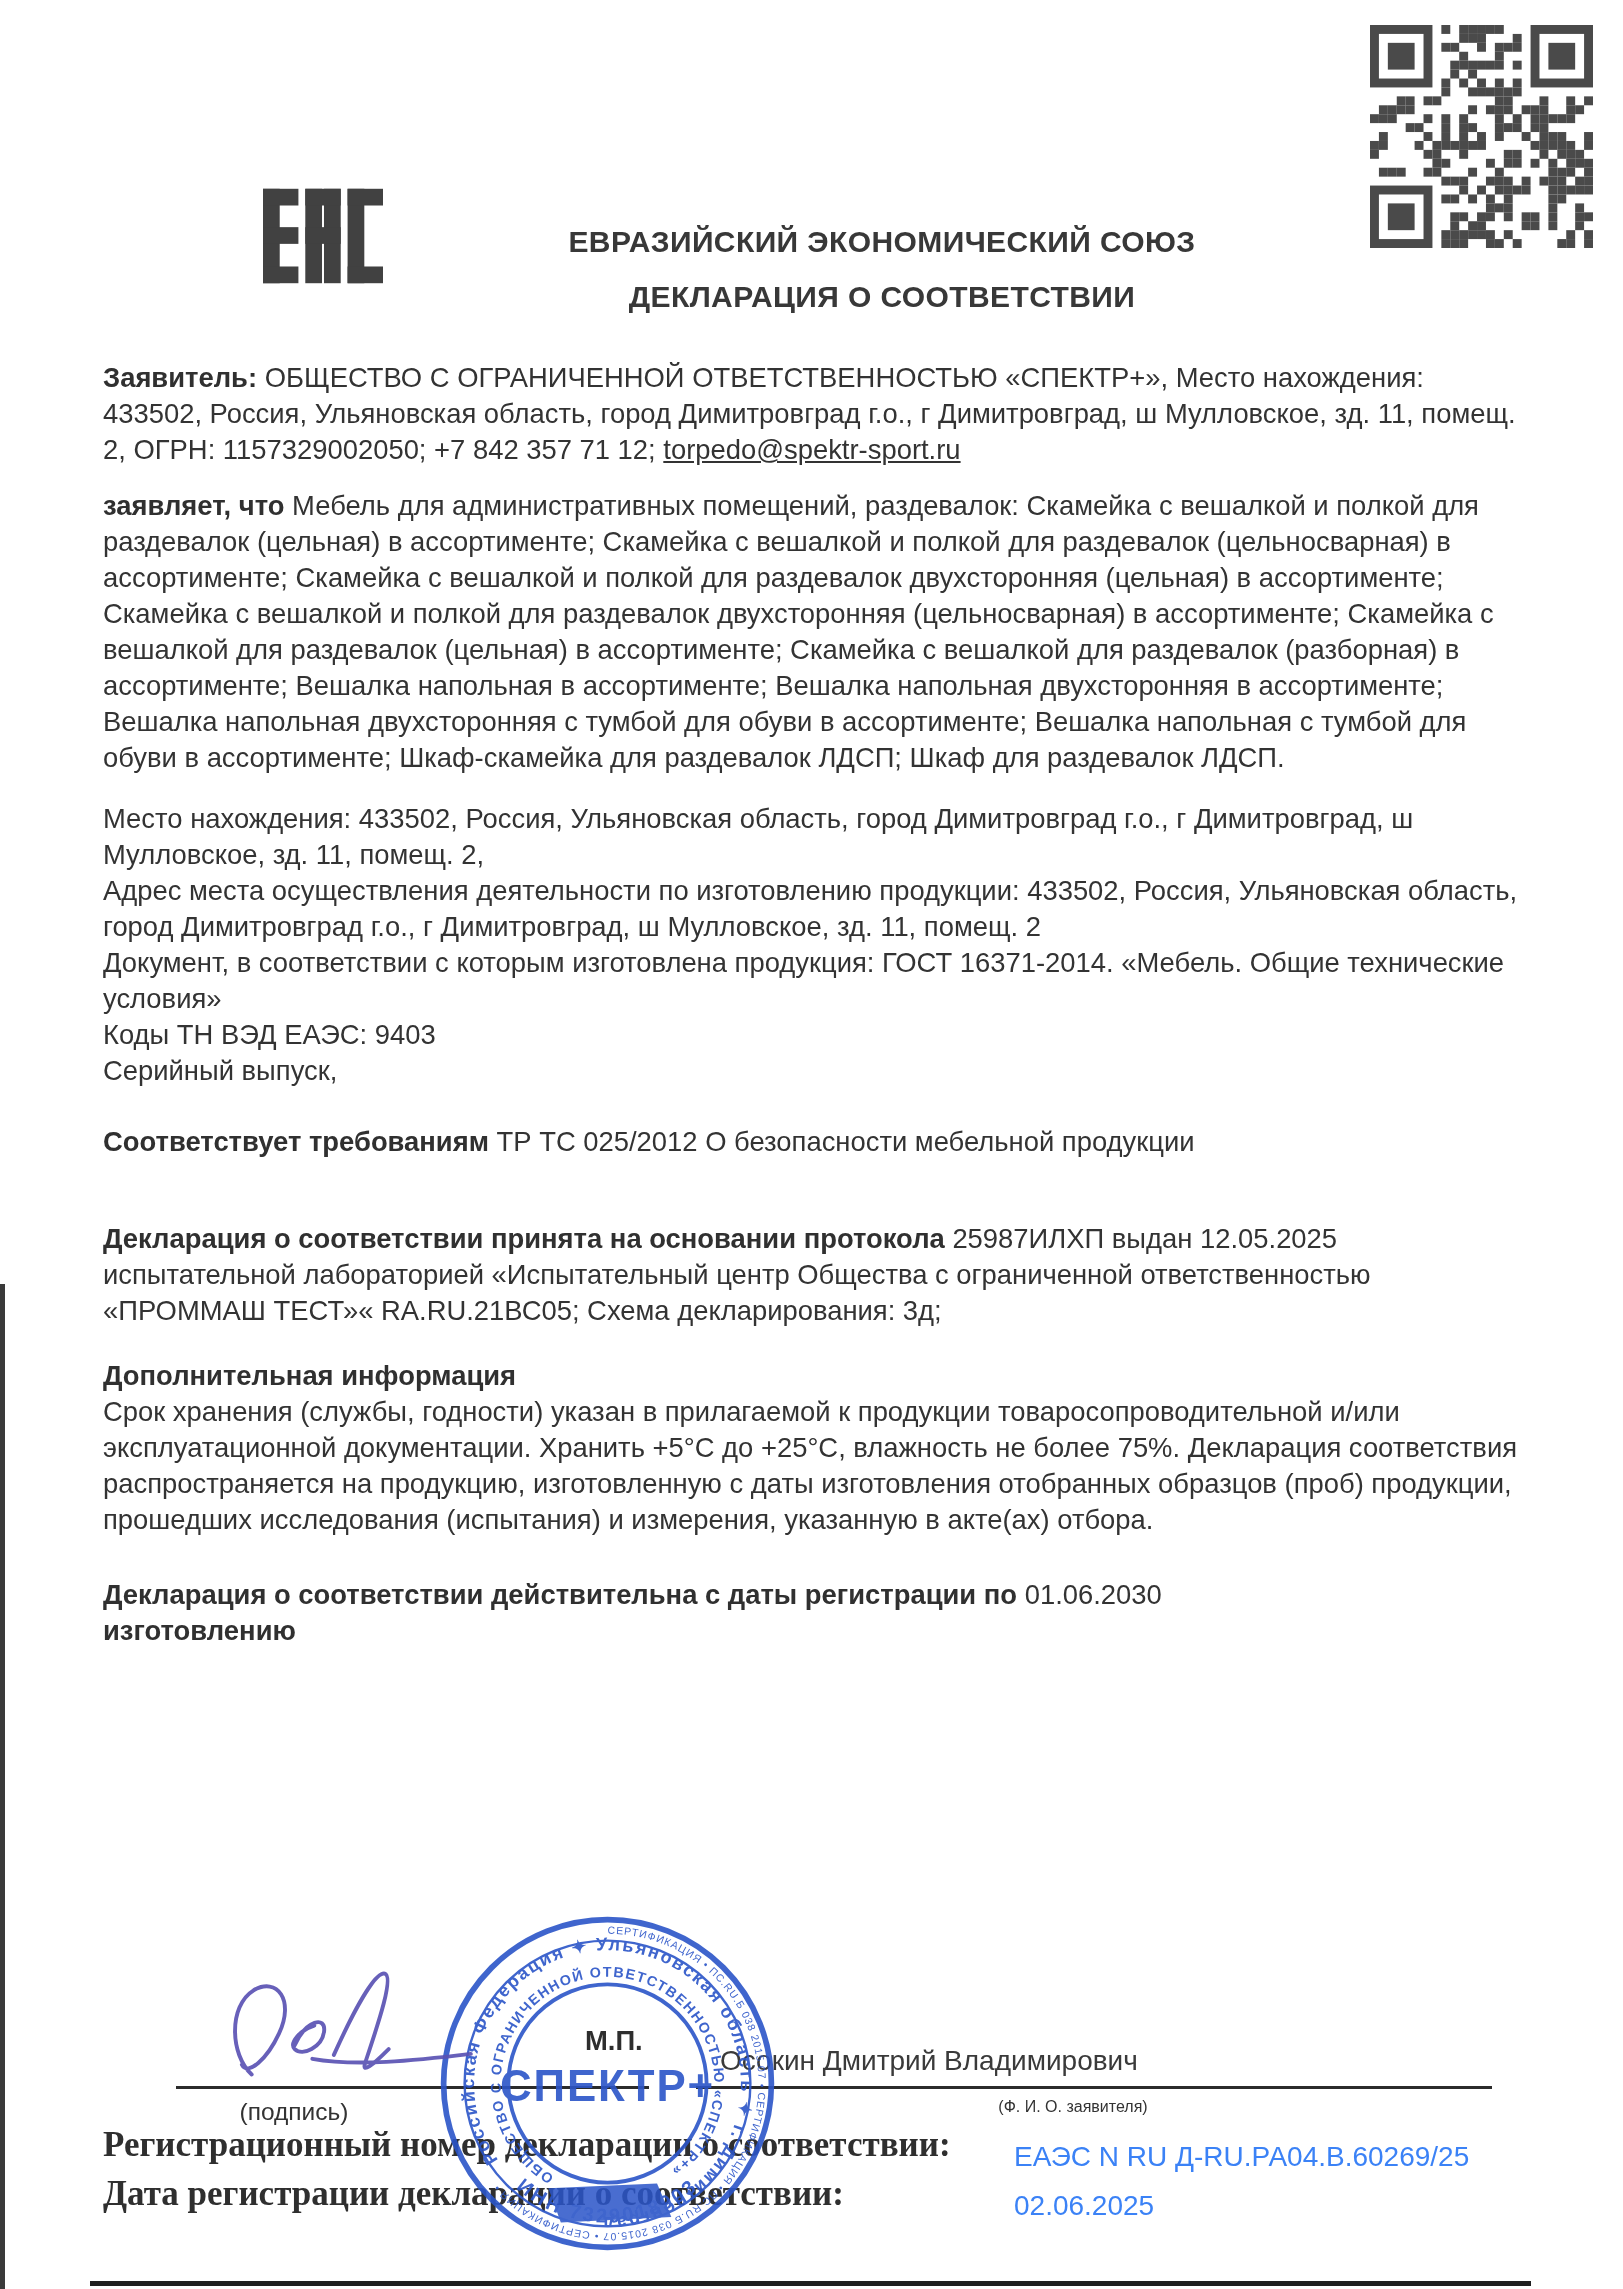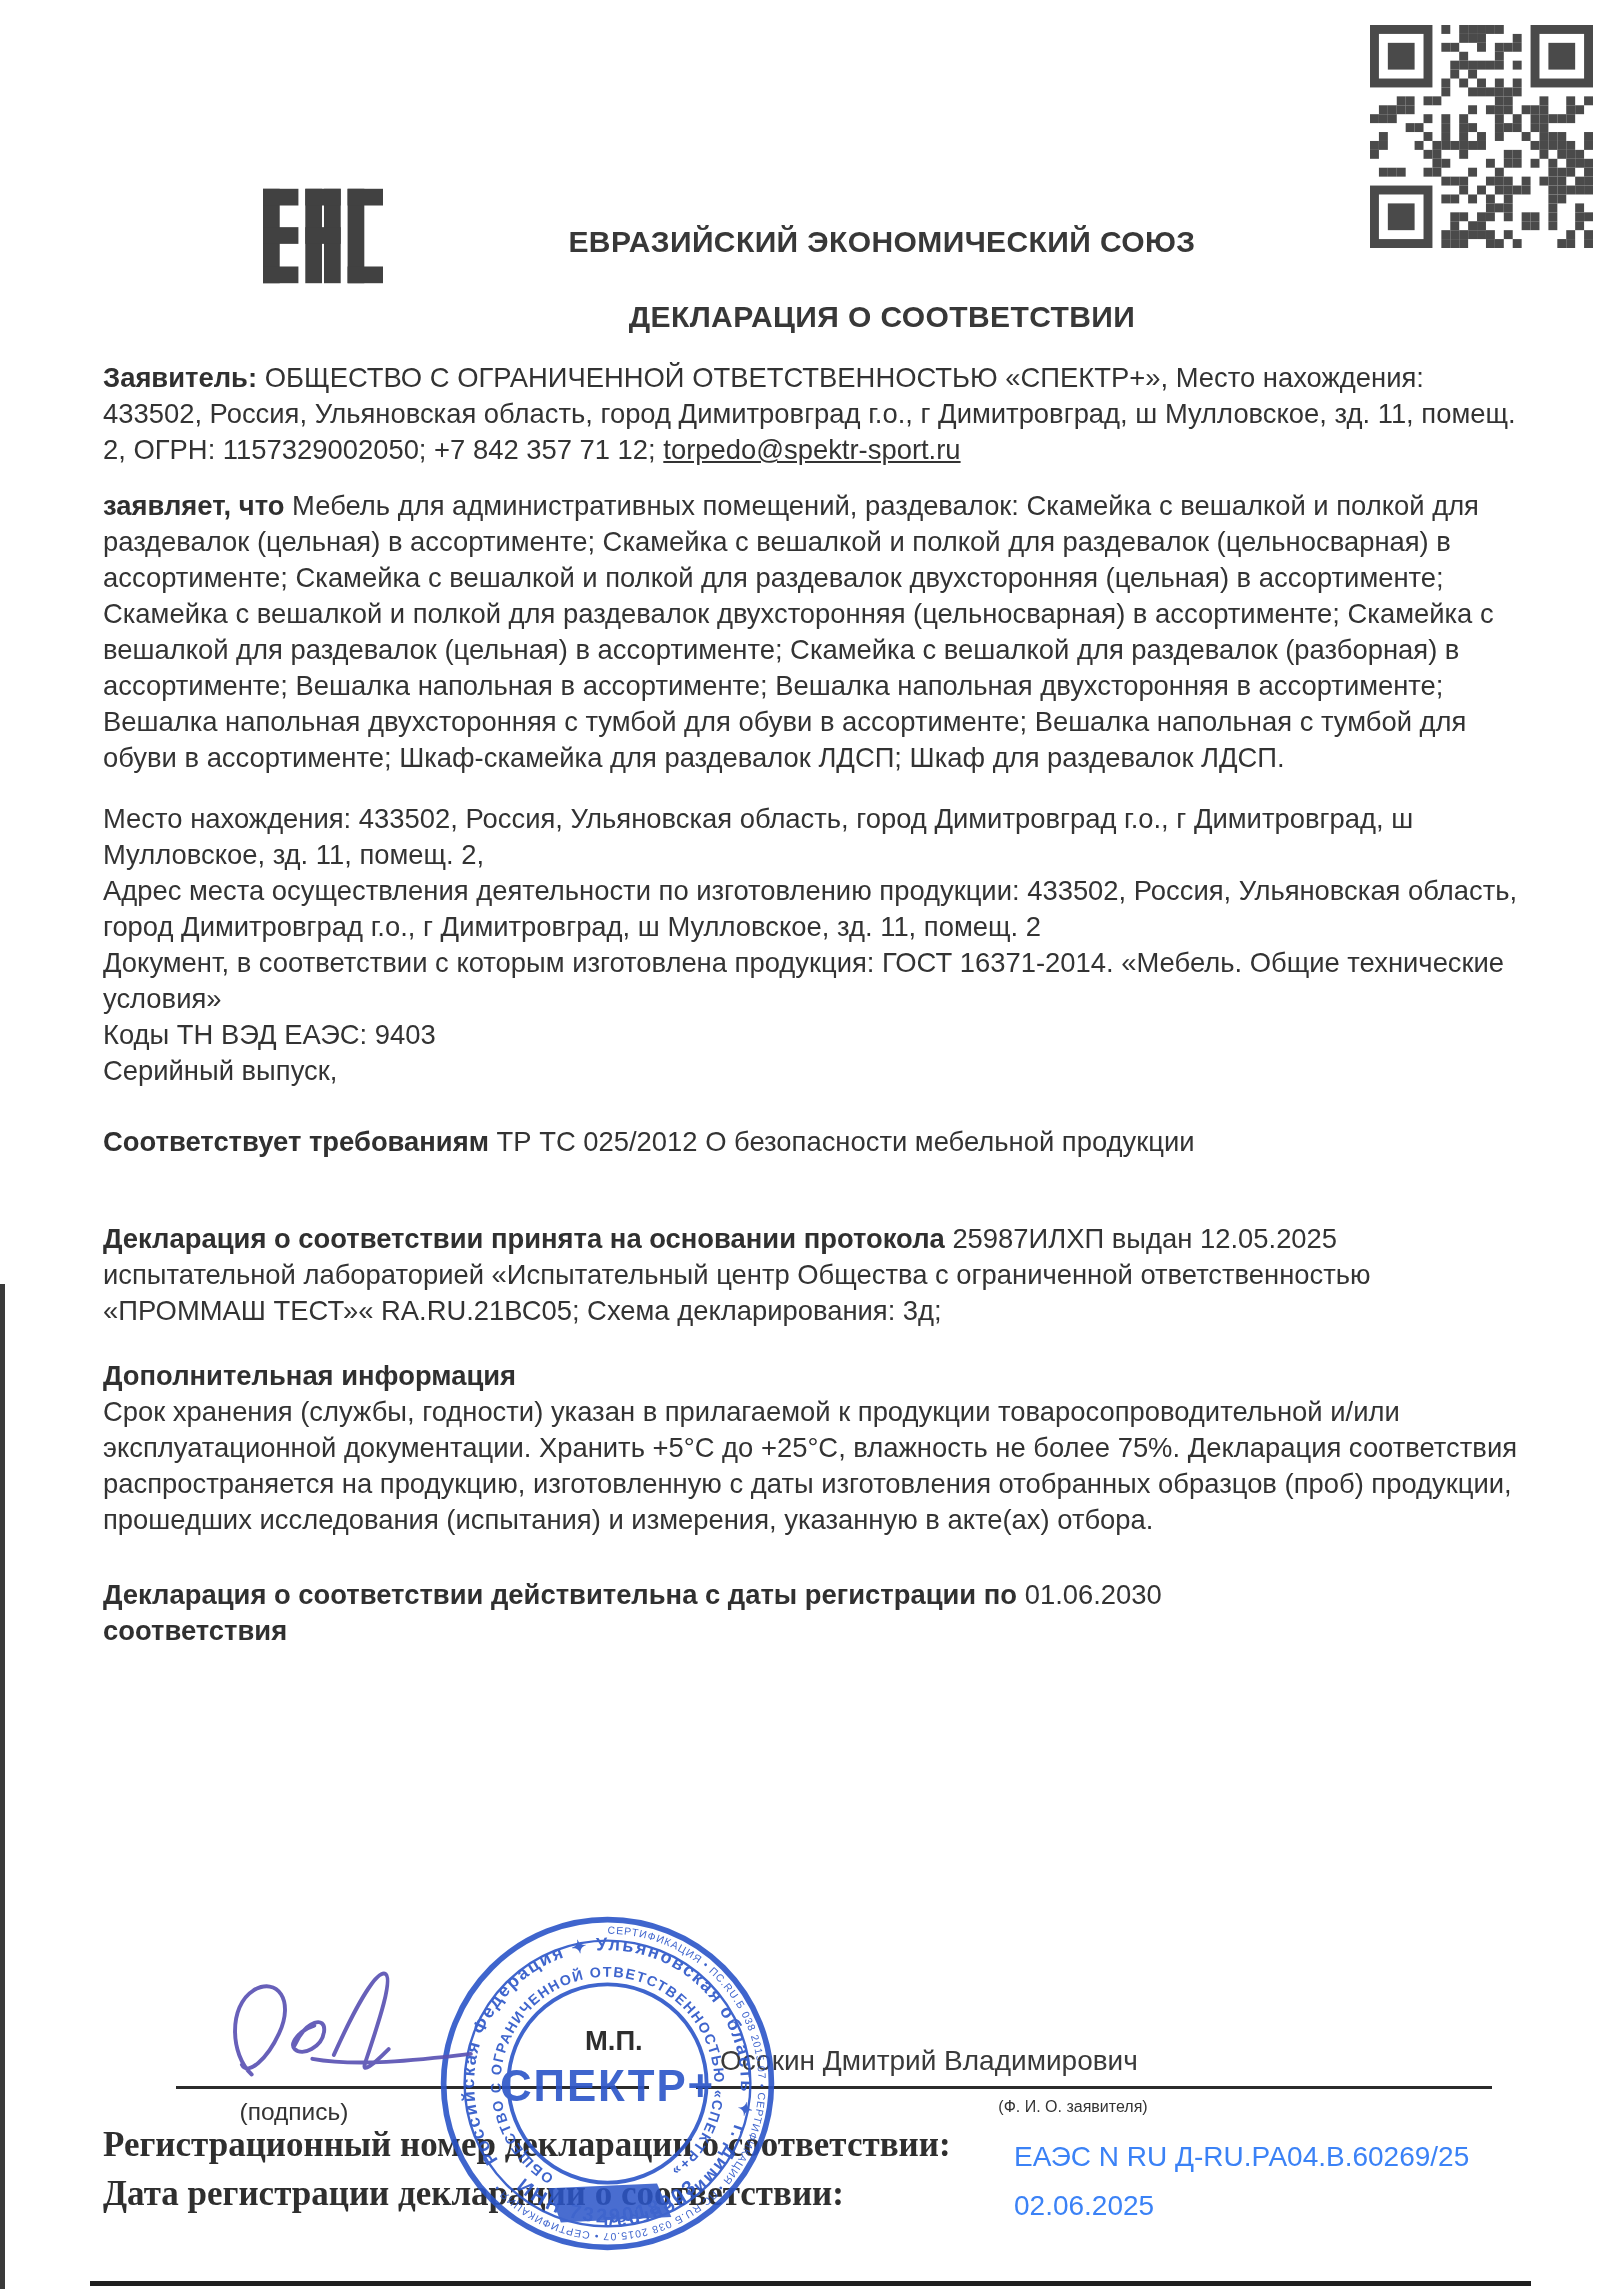--- a/index.html
+++ b/index.html
@@ -6,21 +6,21 @@
   html,body { width:1623px; height:2290px; background:#ffffff; overflow:hidden; position:relative;
     font-family:"Liberation Sans", sans-serif; color:#333333; }
   .abs { position:absolute; }
 
   
   #qr { left:1370px; top:24.5px; width:223px; height:223px; }
   #eac-logo { left:263px; top:188px; }
   .title { left:343px; width:1078px; text-align:center; font-weight:bold; color:#383838;
     font-size:30px; letter-spacing:0.4px; }
   #title1 { top:225px; }
-  #title2 { top:300px; }
+  #title2 { top:280px; }
 
   
   #doc { position:absolute; left:103px; top:333px; width:1423px; font-size:27.4px; line-height:36px; }
   #doc p { margin:0; }
   b, .b { font-weight:bold; color:#303030; }
   .mt-applicant { margin-top:27.4px !important; }
   .mt-inperson  { margin-top:33px !important; }
   .mt-declares  { margin-top:19.6px !important; }
   .mt-manu      { margin-top:25.5px !important; }
   .mt-complies  { margin-top:35px !important; }
@@ -314,21 +314,21 @@
     <p>Серийный выпуск,</p>
   </div>
 
   <p class="mt-complies"><b>Соответствует требованиям</b><span> ТР ТС 025/2012 О безопасности мебельной продукции</span></p>
 
   <p class="mt-basis"><b>Декларация о соответствии принята на основании протокола</b><span> 25987ИЛХП выдан 12.05.2025 испытательной лабораторией «Испытательный центр Общества с ограниченной ответственностью «ПРОММАШ ТЕСТ»« RA.RU.21ВС05; Схема декларирования: 3д;</span></p>
 
   <p class="mt-addhead b">Дополнительная информация</p>
   <p>Срок хранения (службы, годности) указан в прилагаемой к продукции товаросопроводительной и/или эксплуатационной документации. Хранить +5°С до +25°С, влажность не более 75%. Декларация соответствия распространяется на продукцию, изготовленную с даты изготовления отобранных образцов (проб) продукции, прошедших исследования (испытания) и измерения, указанную в акте(ах) отбора.</p>
 
-  <p class="mt-validity"><b>Декларация о соответствии действительна с даты регистрации по</b><span> 01.06.2030</span><br><b>соответствия</b></p>
+  <p class="mt-validity"><b>Декларация о соответствии действительна с даты регистрации по</b><span> 01.06.2030</span><br><b>изготовлению</b></p>
 
 </div>
 
 <div id="sig-block" class="abs">
 
   <div id="mp-label" class="abs">М.П.</div>
   <div id="fio-name" class="abs">Осокин Дмитрий Владимирович</div>
 
   <div id="sign-line" class="rule"></div>
   <div id="fio-line" class="rule"></div>

